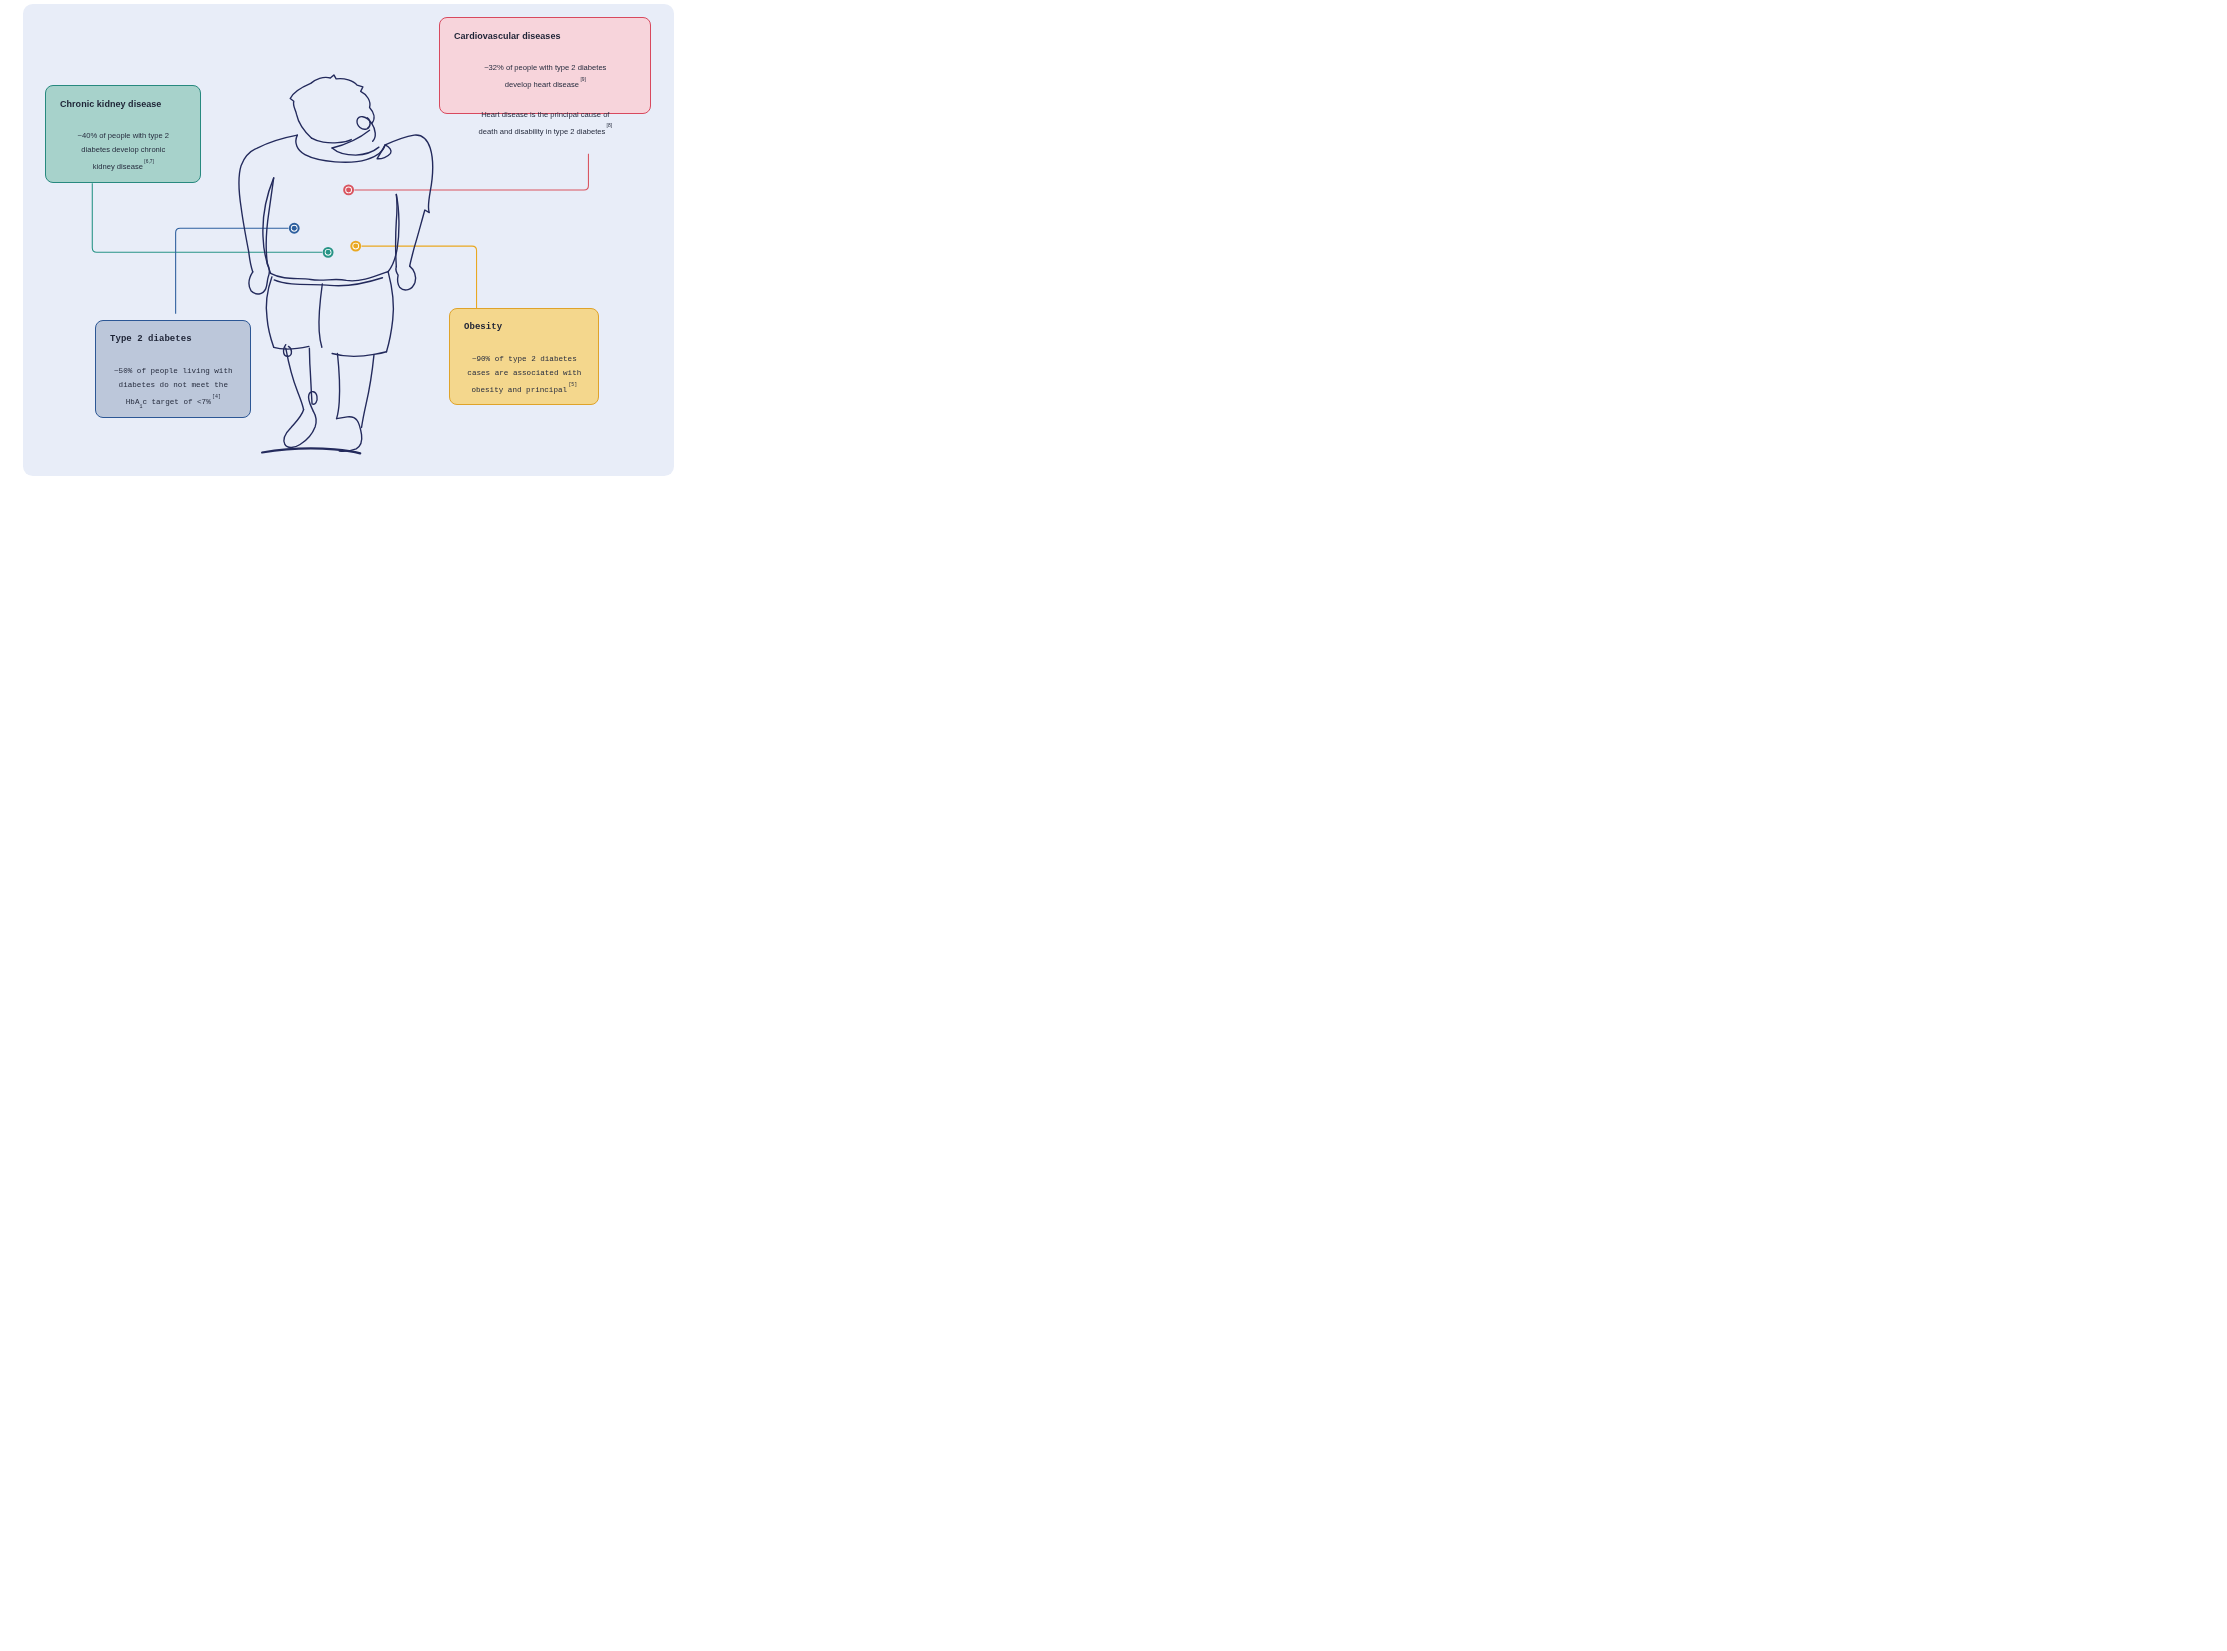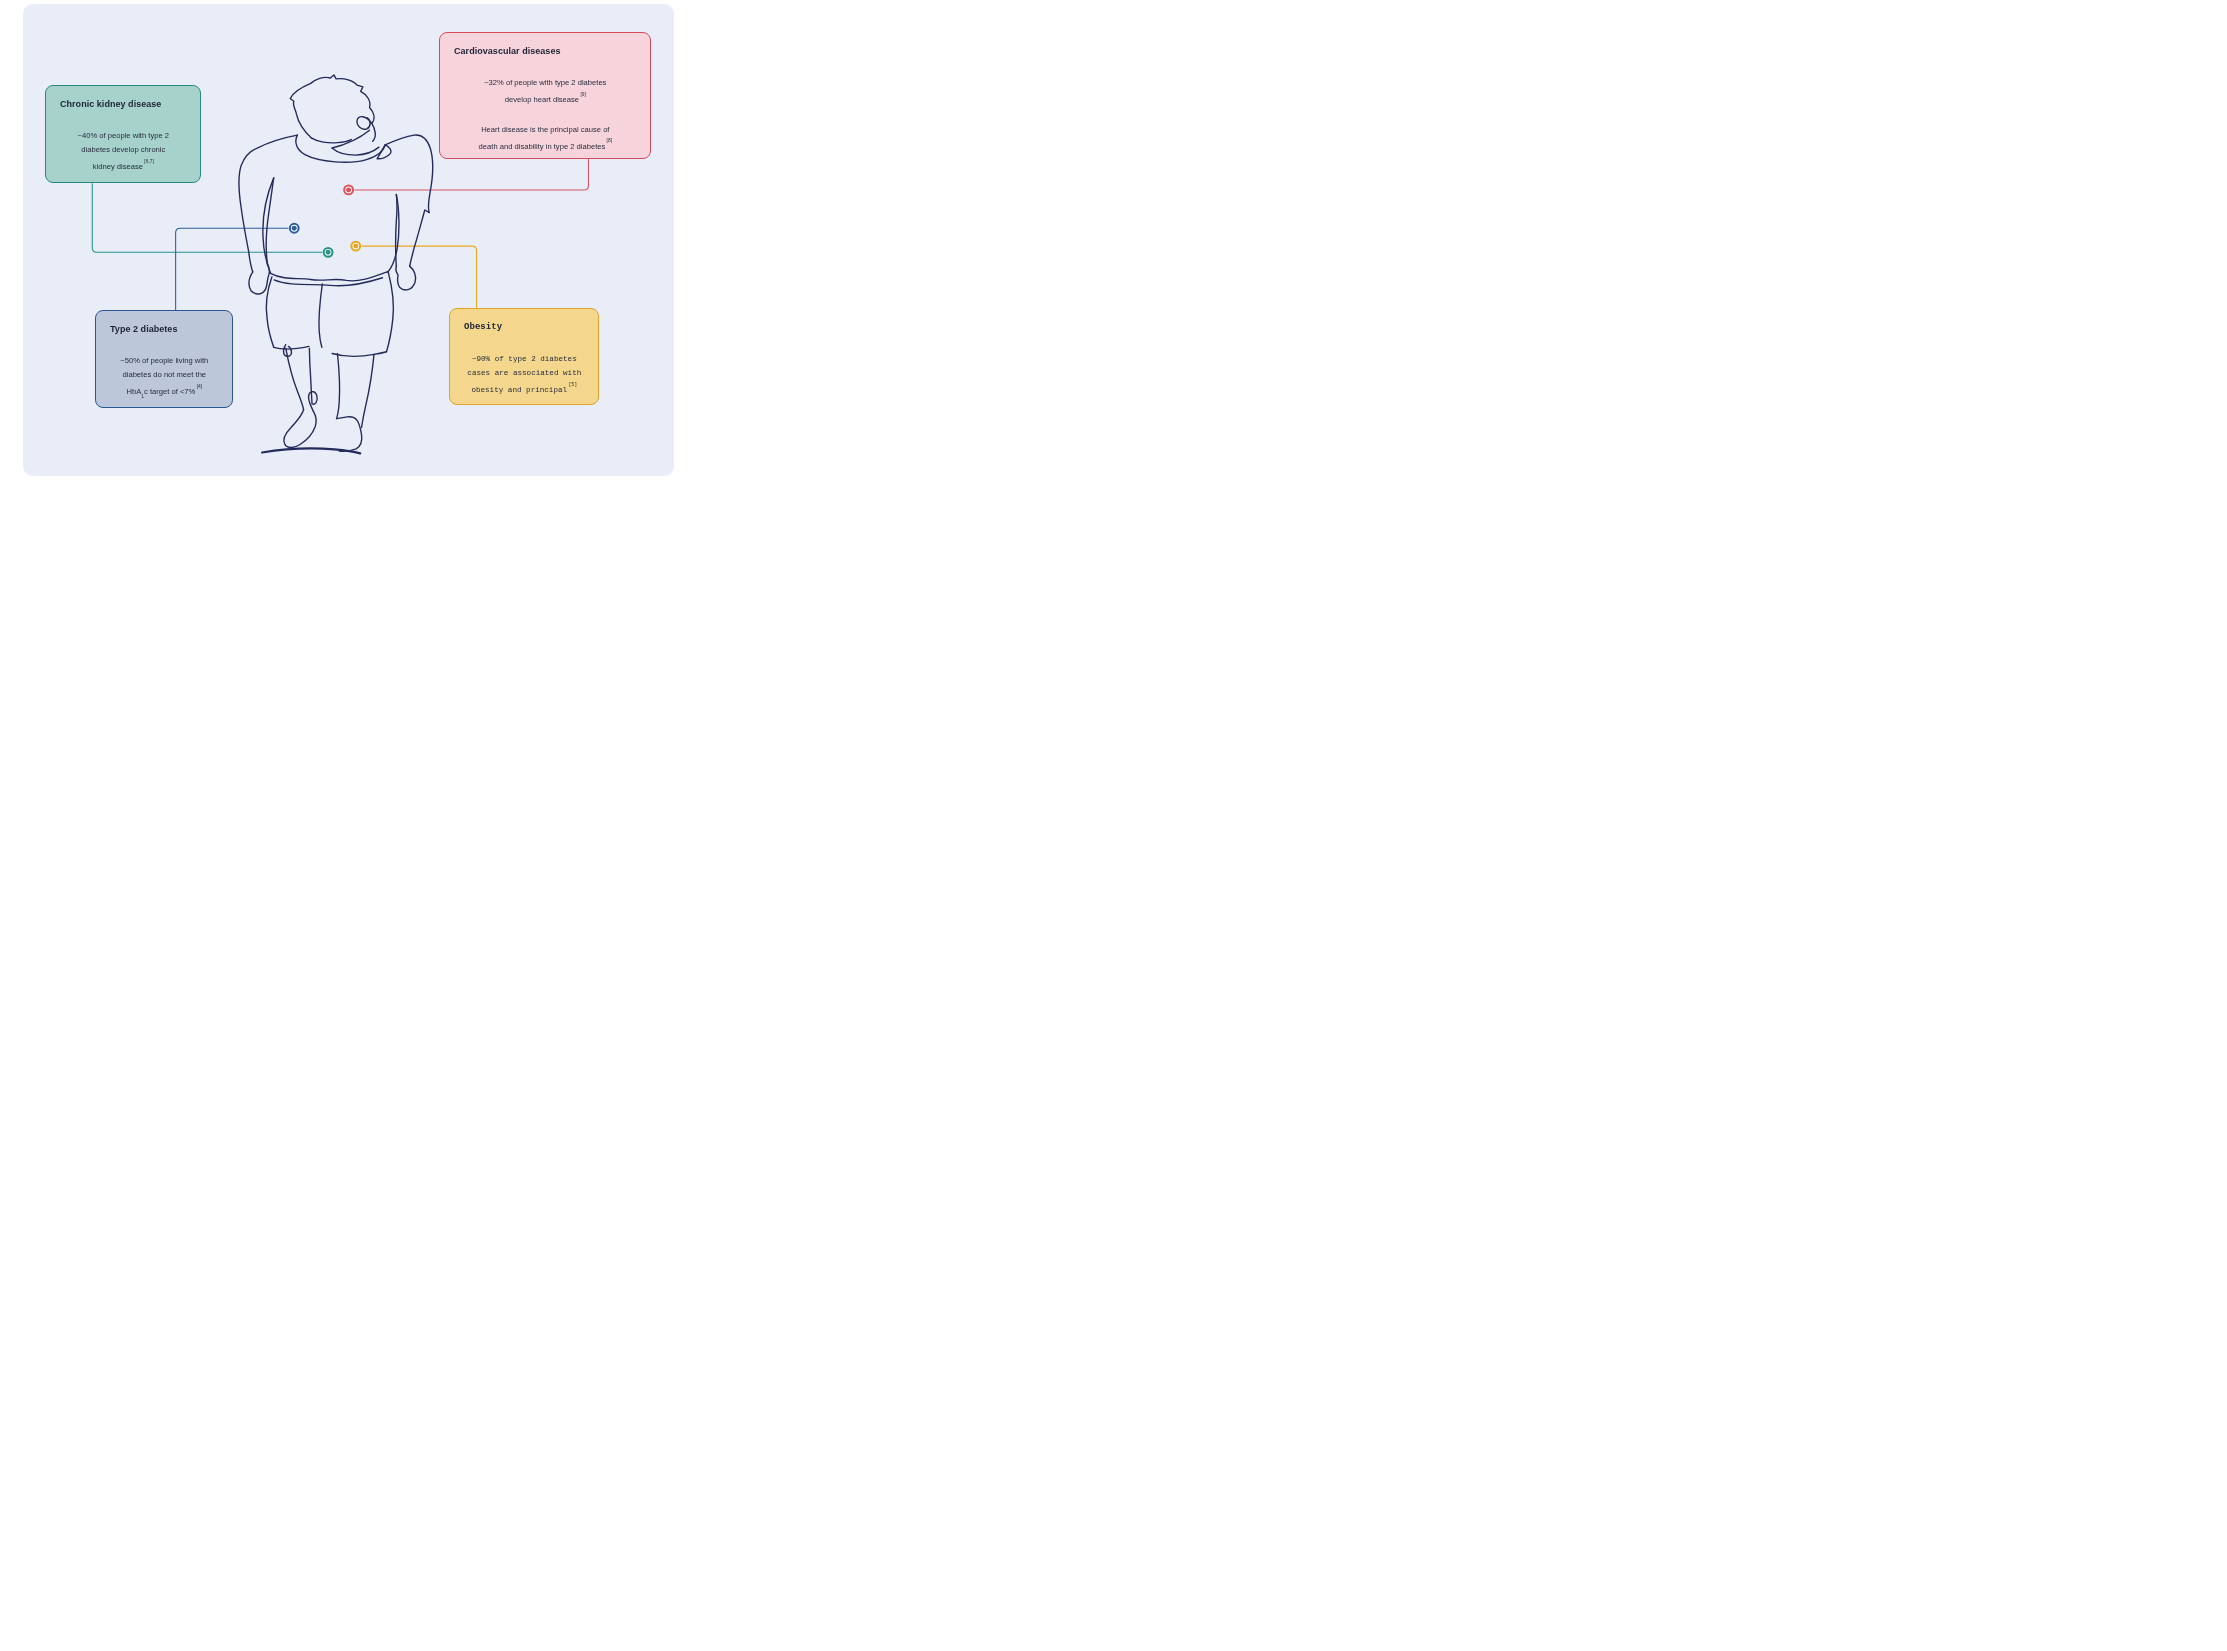--- a/index.html
+++ b/index.html
@@ -65,26 +65,26 @@
     font-size:4.9px;position:relative;top:-2.7px;margin-left:1.3px;letter-spacing:0;
   }
   .callout sub{
     font-size:4.9px;position:relative;bottom:-1.3px;
   }
   #box-kidney{
     left:45px;top:85px;width:156px;height:98px;
     background:var(--kidney-fill);border:1.1px solid var(--kidney-border);
   }
   #box-cardio{
-    left:439px;top:32px;width:212px;height:127px;
+    left:439px;top:17px;width:212px;height:97px;
     background:var(--cardio-fill);border:1.1px solid var(--cardio-border);
   }
   #box-diabetes{
-    left:95px;top:310px;width:138px;height:98px;
-    background:var(--diabetes-fill);border:1.1px solid var(--diabetes-border);
+    left:95px;top:320px;width:156px;height:98px;
+    background:var(--diabetes-fill);border:1.1px solid var(--diabetes-border);font-family:Liberation Mono, monospace;
   }
   #box-obesity{
     left:449px;top:308px;width:150px;height:97px;
     background:var(--obesity-fill);border:1.1px solid var(--obesity-border);font-family:Liberation Mono, monospace;
   }
 </style>
 </head>
 <body>
 
 <div class="page">

